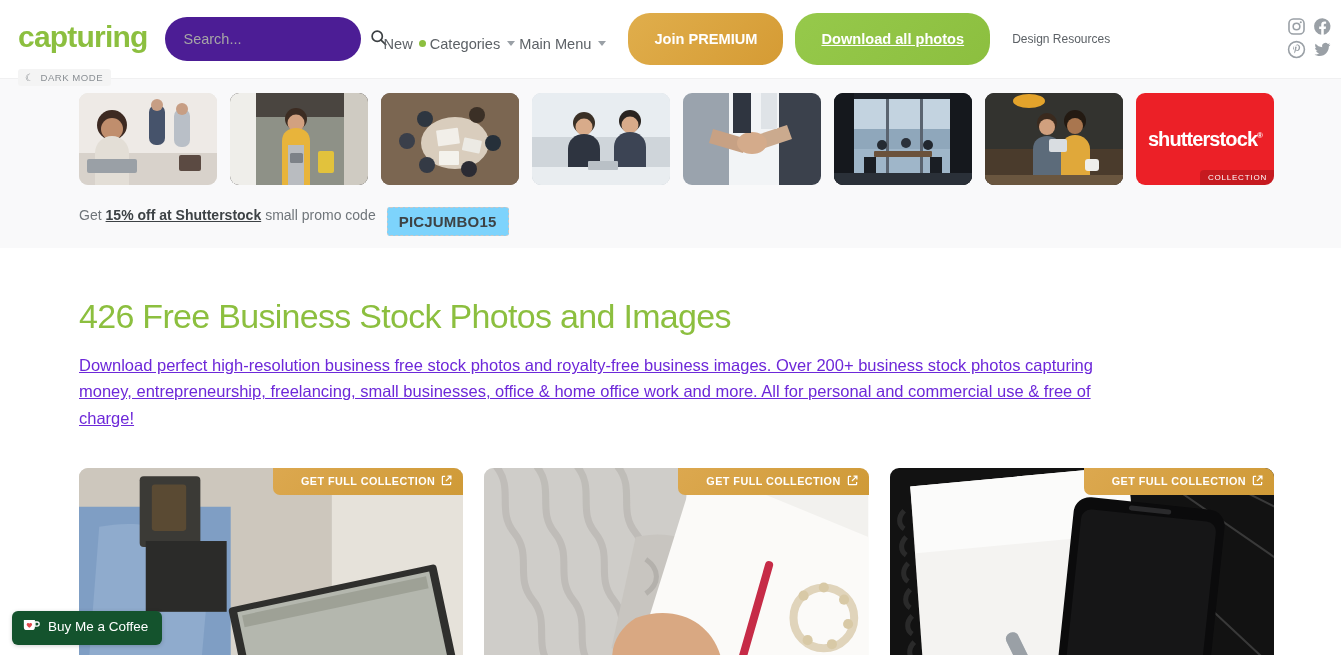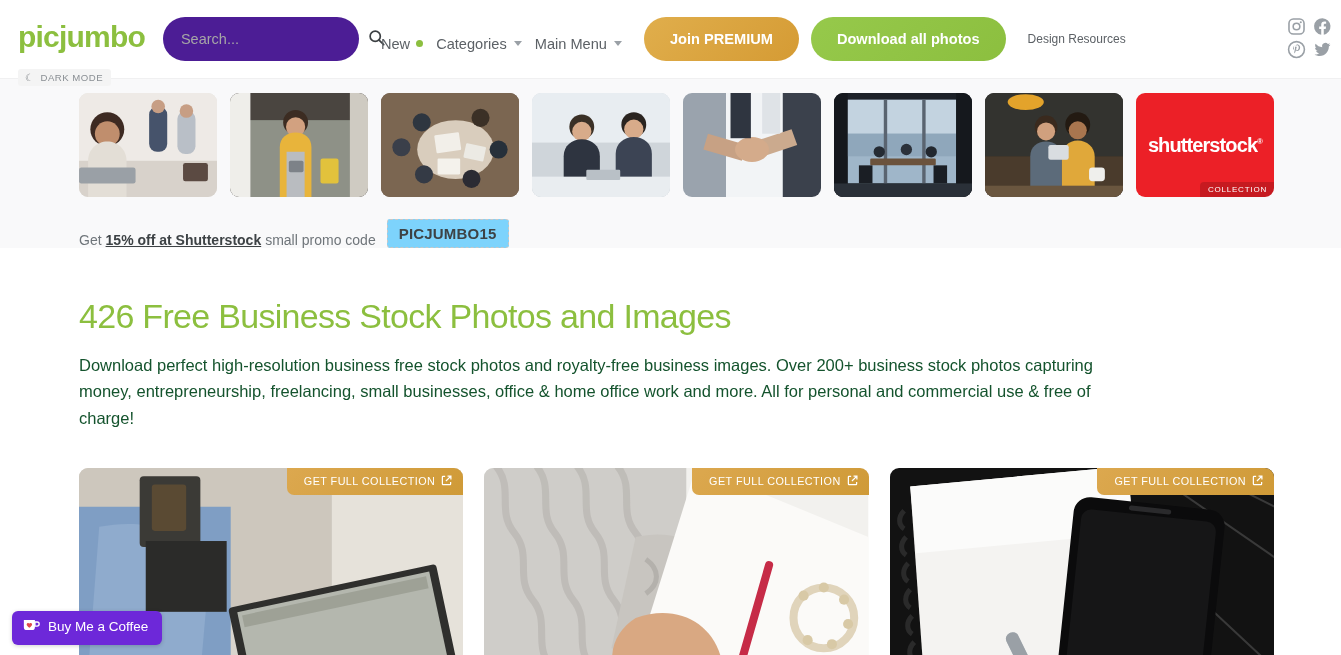--- a/index.html
+++ b/index.html
@@ -41,52 +41,52 @@
   }
   .search-input {
     flex: 1 1 auto;
     border: none; outline: none; background: transparent;
     font-family: "Liberation Sans", sans-serif;
     font-size: 14.5px; color: #8d8d8d;
   }
   .search-input::placeholder { color: #a6a6a6; }
   .search-icon { flex: 0 0 auto; display: block; }
 
-  .nav { display: flex; align-items: center; gap: 13px; flex: 0 0 auto; margin-top: 9px; }
+  .nav { display: flex; align-items: center; gap: 4px; flex: 0 0 auto; margin-top: 9px; }
   .nav-item {
     display: flex; align-items: center; gap: 6px;
     font-size: 14.6px; color: #5c6166; white-space: nowrap;
     cursor: pointer;
   }
   .dot-new {
     width: 7px; height: 7px; border-radius: 50%;
     background: #8cbf3f; display: inline-block;
   }
   .caret {
     width: 0; height: 0;
     border-left: 4px solid transparent;
     border-right: 4px solid transparent;
     border-top: 5px solid #9aa0a6;
     display: inline-block; margin-left: 1px;
   }
 
   .btn {
-    height: 44px; border-radius: 22px;
+    height: 52px; border-radius: 22px;
     display: flex; align-items: center; justify-content: center;
     color: #fff; font-weight: bold; font-size: 14.6px;
     white-space: nowrap; cursor: pointer; border: none;
     font-family: "Liberation Sans", sans-serif;
   }
   .btn-premium {
     background: linear-gradient(135deg,#e0ae4c 0%, #d59b34 100%);
     padding: 0 26px; margin-left: 22px;
   }
   .btn-download {
     background: linear-gradient(135deg,#96c94b 0%, #8cbf3f 100%);
-    padding: 4px 26px; margin-left: 12px;
+    padding: 4px 26px; margin-left: 12px; text-decoration: underline;
   }
   .design-res {
     font-size: 12px; color: #5c6166; margin-left: 22px;
     white-space: nowrap; cursor: pointer;
   }
 
   .socials {
     position: absolute; right: 6px; top: 17px;
     width: 48px;
     display: grid; grid-template-columns: 22px 22px; gap: 4px 4px;
@@ -109,21 +109,21 @@
     border-top: 1px solid #f0f0f1;
     height: 170px;
     padding: 14px 0 0 0;
     position: relative;
   }
   .thumbs {
     display: flex; gap: 13px;
     padding-left: 79px; padding-right: 67px;
   }
   .thumb {
-    width: 138px; height: 104px;
+    width: 138px; height: 92px;
     border-radius: 9px; overflow: hidden;
     flex: 0 0 auto; cursor: pointer;
     position: relative;
   }
   .thumb-img { width: 100%; height: 100%; display: block; }
 
   .ss-tile {
     background: #ec2027;
     display: flex; align-items: center; justify-content: center;
     position: relative;
@@ -137,21 +137,21 @@
     position: absolute; right: 0; bottom: 0;
     background: rgba(0,0,0,0.16);
     color: #fff; font-size: 8px; letter-spacing: 0.8px;
     padding: 3px 7px 3px 8px;
     border-top-left-radius: 4px;
   }
 
   .promo {
     padding-left: 79px; margin-top: 22px;
     font-size: 14px; color: #6f757a;
-    display: flex; align-items: flex-end; gap: 0;
+    display: flex; align-items: flex-start; gap: 0;
   }
   .promo-link {
     color: #3d4245; font-weight: bold;
     text-decoration: underline; cursor: pointer;
     margin: 0 4px;
   }
   .promo-code {
     margin-left: 11px;
     border: 1px dashed #c7c7c7;
     border-radius: 3px;
@@ -165,64 +165,64 @@
   .main { padding: 50px 0 0 0; background: #fff; }
   .page-title {
     padding-left: 79px;
     font-size: 34px; font-weight: normal;
     color: #8cbf3f; letter-spacing: -0.7px;
     line-height: 1.1;
   }
   .page-desc {
     padding-left: 79px; padding-right: 70px;
     margin-top: 17px;
-    font-size: 16.5px; color: #14532d;
-    line-height: 1.58; max-width: 1215px;
+    font-size: 16.5px; color: #6d28d9;
+    line-height: 1.58; max-width: 1215px; text-decoration: underline;
   }
 
   .grid {
     margin-top: 37px;
     padding: 0 67px 0 79px;
     display: flex; gap: 21px;
   }
   .card {
     flex: 1 1 0; height: 320px;
     border-radius: 9px; overflow: hidden;
     position: relative; cursor: pointer;
   }
   .card-img { width: 100%; height: 100%; display: block; }
   .collection-badge {
     position: absolute; top: 0; right: 0;
     background: linear-gradient(135deg,#dca84f 0%, #cf9a37 100%);
-    color: #fff; font-size: 10.8px; font-weight: normal;
+    color: #fff; font-size: 10.8px; font-weight: bold;
     letter-spacing: 0.45px;
-    padding: 7px 11px 7px 17px;
+    padding: 7px 11px 7px 28px;
     border-bottom-left-radius: 7px;
     display: flex; align-items: center; gap: 6px;
     cursor: pointer;
   }
 
   
   .bmc {
     position: fixed; left: 12px; bottom: 10px;
-    height: 34px; background: #6d28d9;
+    height: 34px; background: #14532d;
     border-radius: 6px;
     display: flex; align-items: center; gap: 8px;
     padding: 0 14px 3px 11px;
     color: #fff; font-size: 13.5px;
     cursor: pointer; z-index: 50;
     box-shadow: 0 1px 4px rgba(0,0,0,0.18);
   }
 </style>
 </head>
 <body>
 
 <div class="header">
 
-  <div class="logo">picjumbo</div>
+  <div class="logo">capturing</div>
 
   <div class="search-box">
     <input class="search-input" type="text" placeholder="Search..." style="">
     <span class="search-icon">
       <svg width="17" height="17" viewBox="0 0 20 20">
         <circle cx="8.5" cy="8.5" r="6" fill="none" stroke="#3c4043" stroke-width="2"></circle>
         <line x1="13" y1="13" x2="18.5" y2="18.5" stroke="#3c4043" stroke-width="2" stroke-linecap="round"></line>
       </svg>
     </span>
   </div>

